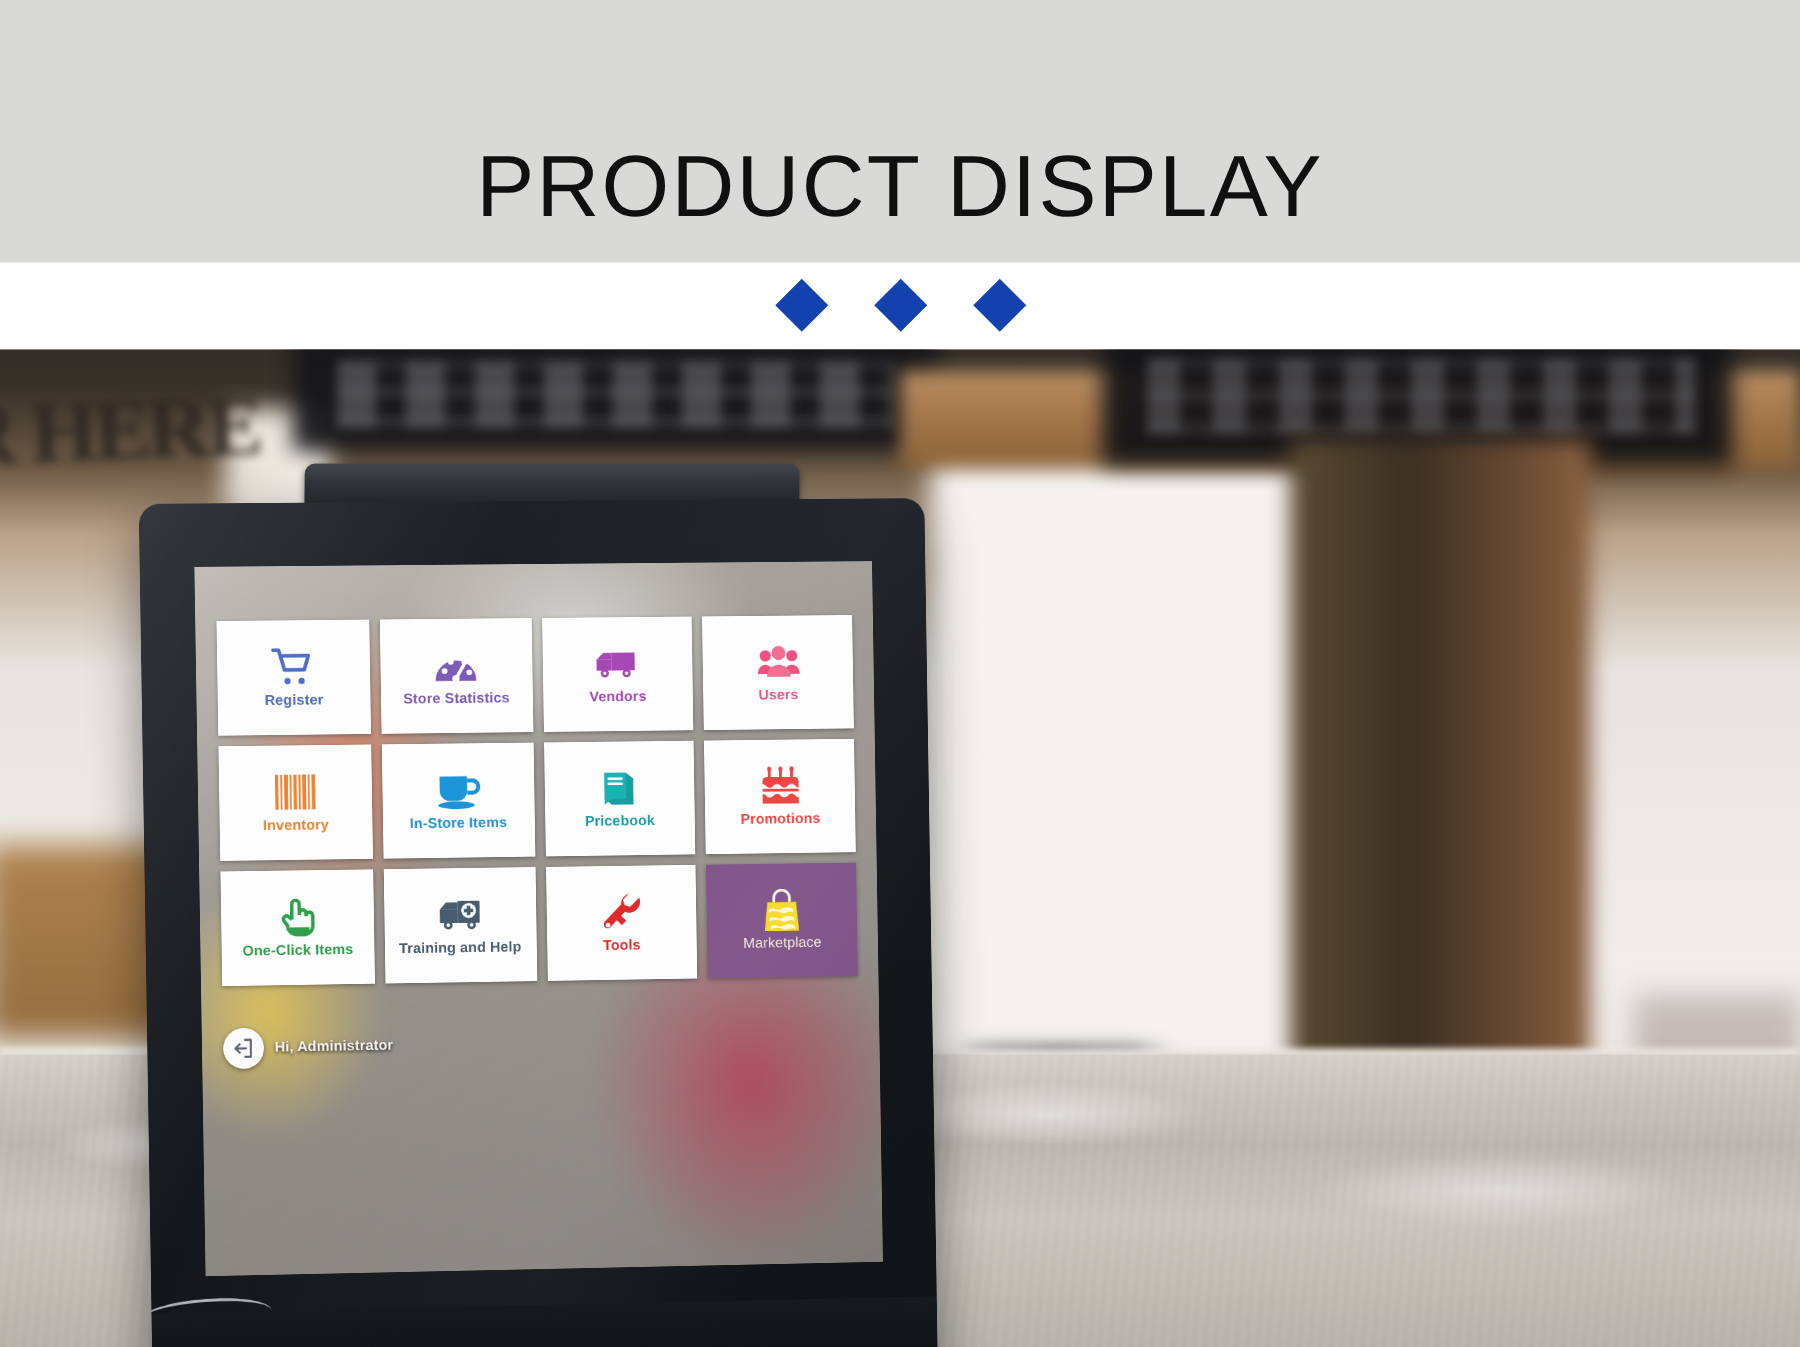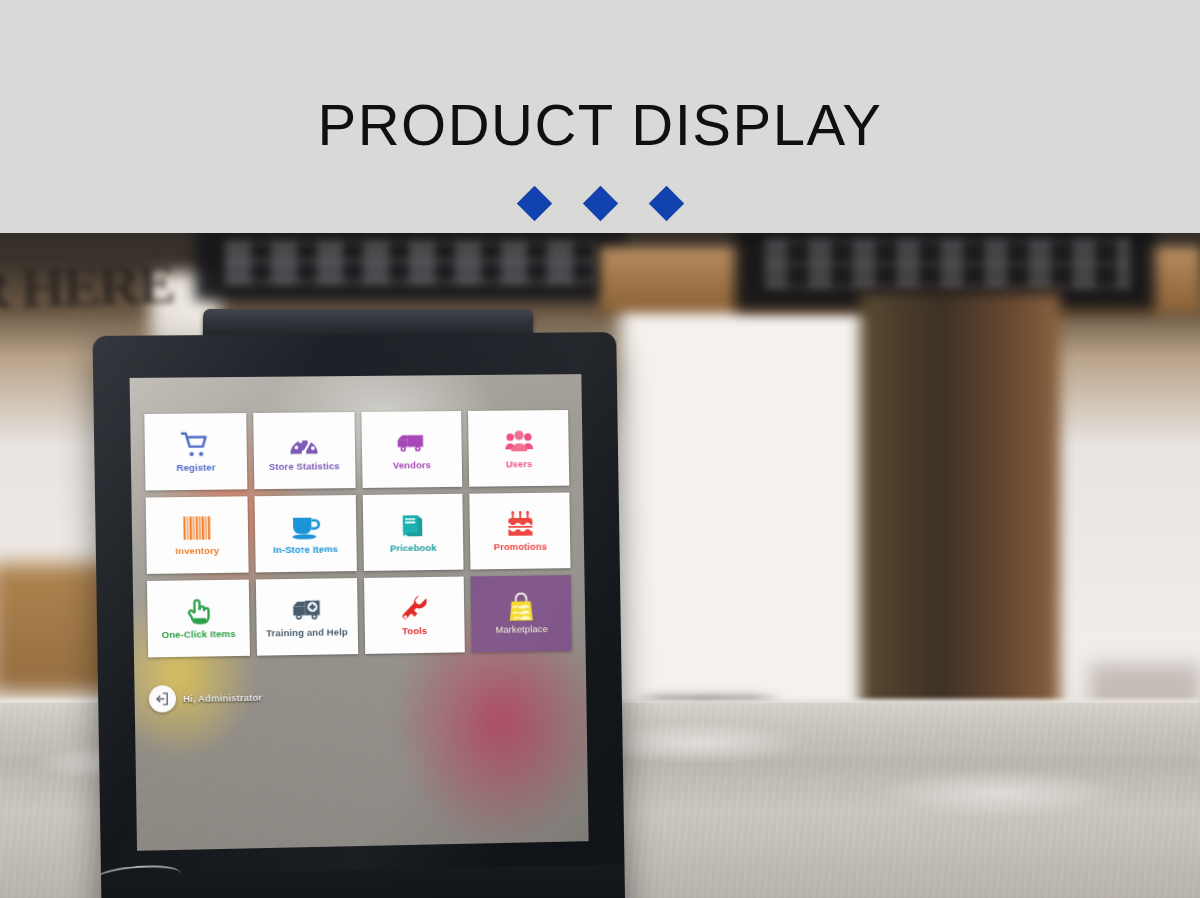--- a/index.html
+++ b/index.html
@@ -5,21 +5,21 @@
   * { margin:0; padding:0; box-sizing:border-box; }
   html,body { width:1200px; height:898px; overflow:hidden; }
   body {
     font-family: "Liberation Sans", sans-serif;
     background:#ffffff;
     position:relative;
   }
 
   
   .header-band{
-    position:absolute; left:0; top:0; width:1200px; height:233px;
+    position:absolute; left:0; top:0; width:1200px; height:175px;
     background:#d9d9d8;
     display:flex; flex-direction:column; align-items:center;
   }
   .page-title{
     margin-top:96px;
     font-size:58px;
     letter-spacing:1.5px;
     font-weight:400;
     color:#101010;
     font-family:"Liberation Sans", sans-serif;

